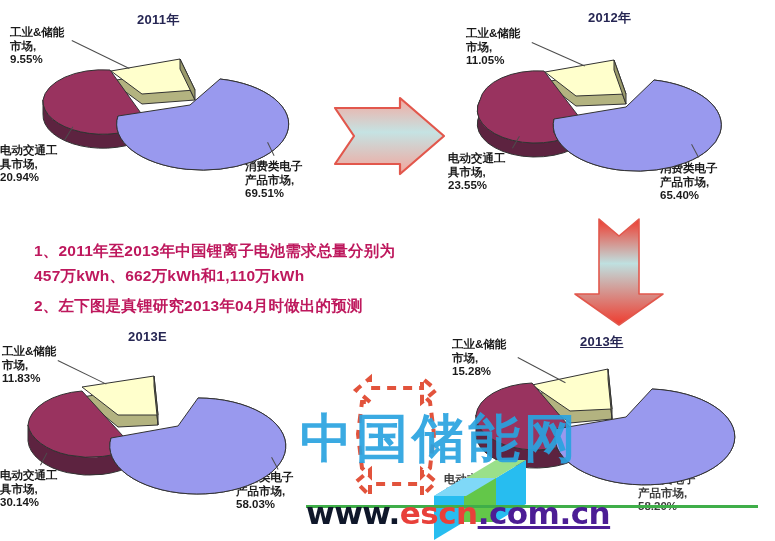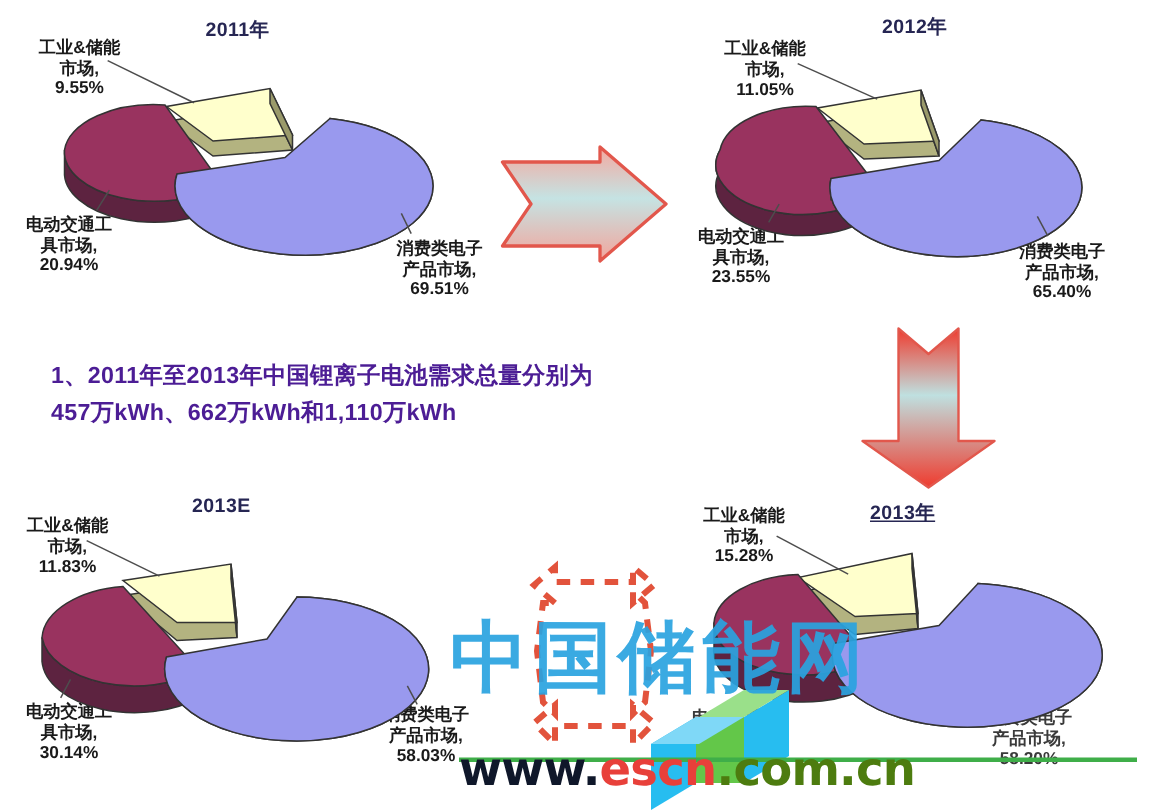--- a/index.html
+++ b/index.html
@@ -12,54 +12,54 @@
 
   .chart{position:absolute;}
   .chart-title{
     position:absolute;font-size:13px;font-weight:700;color:#262653;
     white-space:nowrap;letter-spacing:.3px;
   }
   .lbl{
     position:absolute;font-size:11.5px;line-height:13.5px;color:#1a1a1a;
     white-space:pre-line;font-weight:600;
   }
-  .lbl.ctr{text-align:center;}
+  .lbl.ctr{}
   .leader{position:absolute;background:#4d4d4d;height:1px;transform-origin:0 0;}
 
   
   .pie{position:absolute;}
   .pie svg{display:block;overflow:visible;}
 
   
   .arrow-right,.arrow-down{position:absolute;}
 
   
   .arrow-dashed{position:absolute;}
 
   
   .note{
-    position:absolute;color:#4c1d95;font-weight:700;
+    position:absolute;color:#be185d;font-weight:700;
     font-size:15.5px;line-height:25px;white-space:pre-line;
     letter-spacing:.2px;
   }
 
   
   .wm{position:absolute;}
   .wm-cn{
     position:absolute;font-size:52px;font-weight:700;color:#2aa3e0;
     letter-spacing:4px;white-space:nowrap;opacity:.92;
     font-family:"DejaVu Sans",sans-serif;
   }
   .wm-url{
     position:absolute;font-size:31px;font-weight:700;white-space:nowrap;
     letter-spacing:-0.5px;font-family:"DejaVu Sans",sans-serif;
   }
   .wm-url .a{color:#0f172a;}
   .wm-url .b{color:#e8403a;}
-  .wm-url .c{color:#4d7c0f;}
+  .wm-url .c{color:#4c1d95;text-decoration:underline;}
   .wm-bar{position:absolute;height:3px;background:#3fae49;}
 </style>
 </head>
 <body>
 
 <div class="stage">
 
   <div class="chart" style="left:0;top:0;width:390px;height:225px;">
     <div class="chart-title" style="left:137px;top:11px;">2011年</div>
 
@@ -159,20 +159,21 @@
           <stop offset="42%" stop-color="#bfe0e0"></stop>
           <stop offset="100%" stop-color="#ef3b2e"></stop>
         </linearGradient>
       </defs>
       <path d="M 31 3 L 51 20 L 71 3 L 71 78 L 95 78 L 51 109 L 7 78 L 31 78 Z" fill="url(#gd)" stroke="#e2574c" stroke-width="1.6" stroke-linejoin="round"></path>
     </svg>
   </div>
 
   <div class="note" style="left:34px;top:238px;width:430px;">1、2011年至2013年中国锂离子电池需求总量分别为
 457万kWh、662万kWh和1,110万kWh</div>
+  <div class="note" style="left:34px;top:293px;width:430px;">2、左下图是真锂研究2013年04月时做出的预测</div>
 
   <div class="chart" style="left:0;top:317px;width:360px;height:211px;">
     <div class="chart-title" style="left:128px;top:12px;">2013E</div>
 
     <div class="lbl ctr" style="left:2px;top:28px;width:86px;">工业&amp;储能
 市场,
 11.83%</div>
     <div class="lbl ctr" style="left:0px;top:152px;width:92px;">电动交通工
 具市场,
 30.14%</div>

